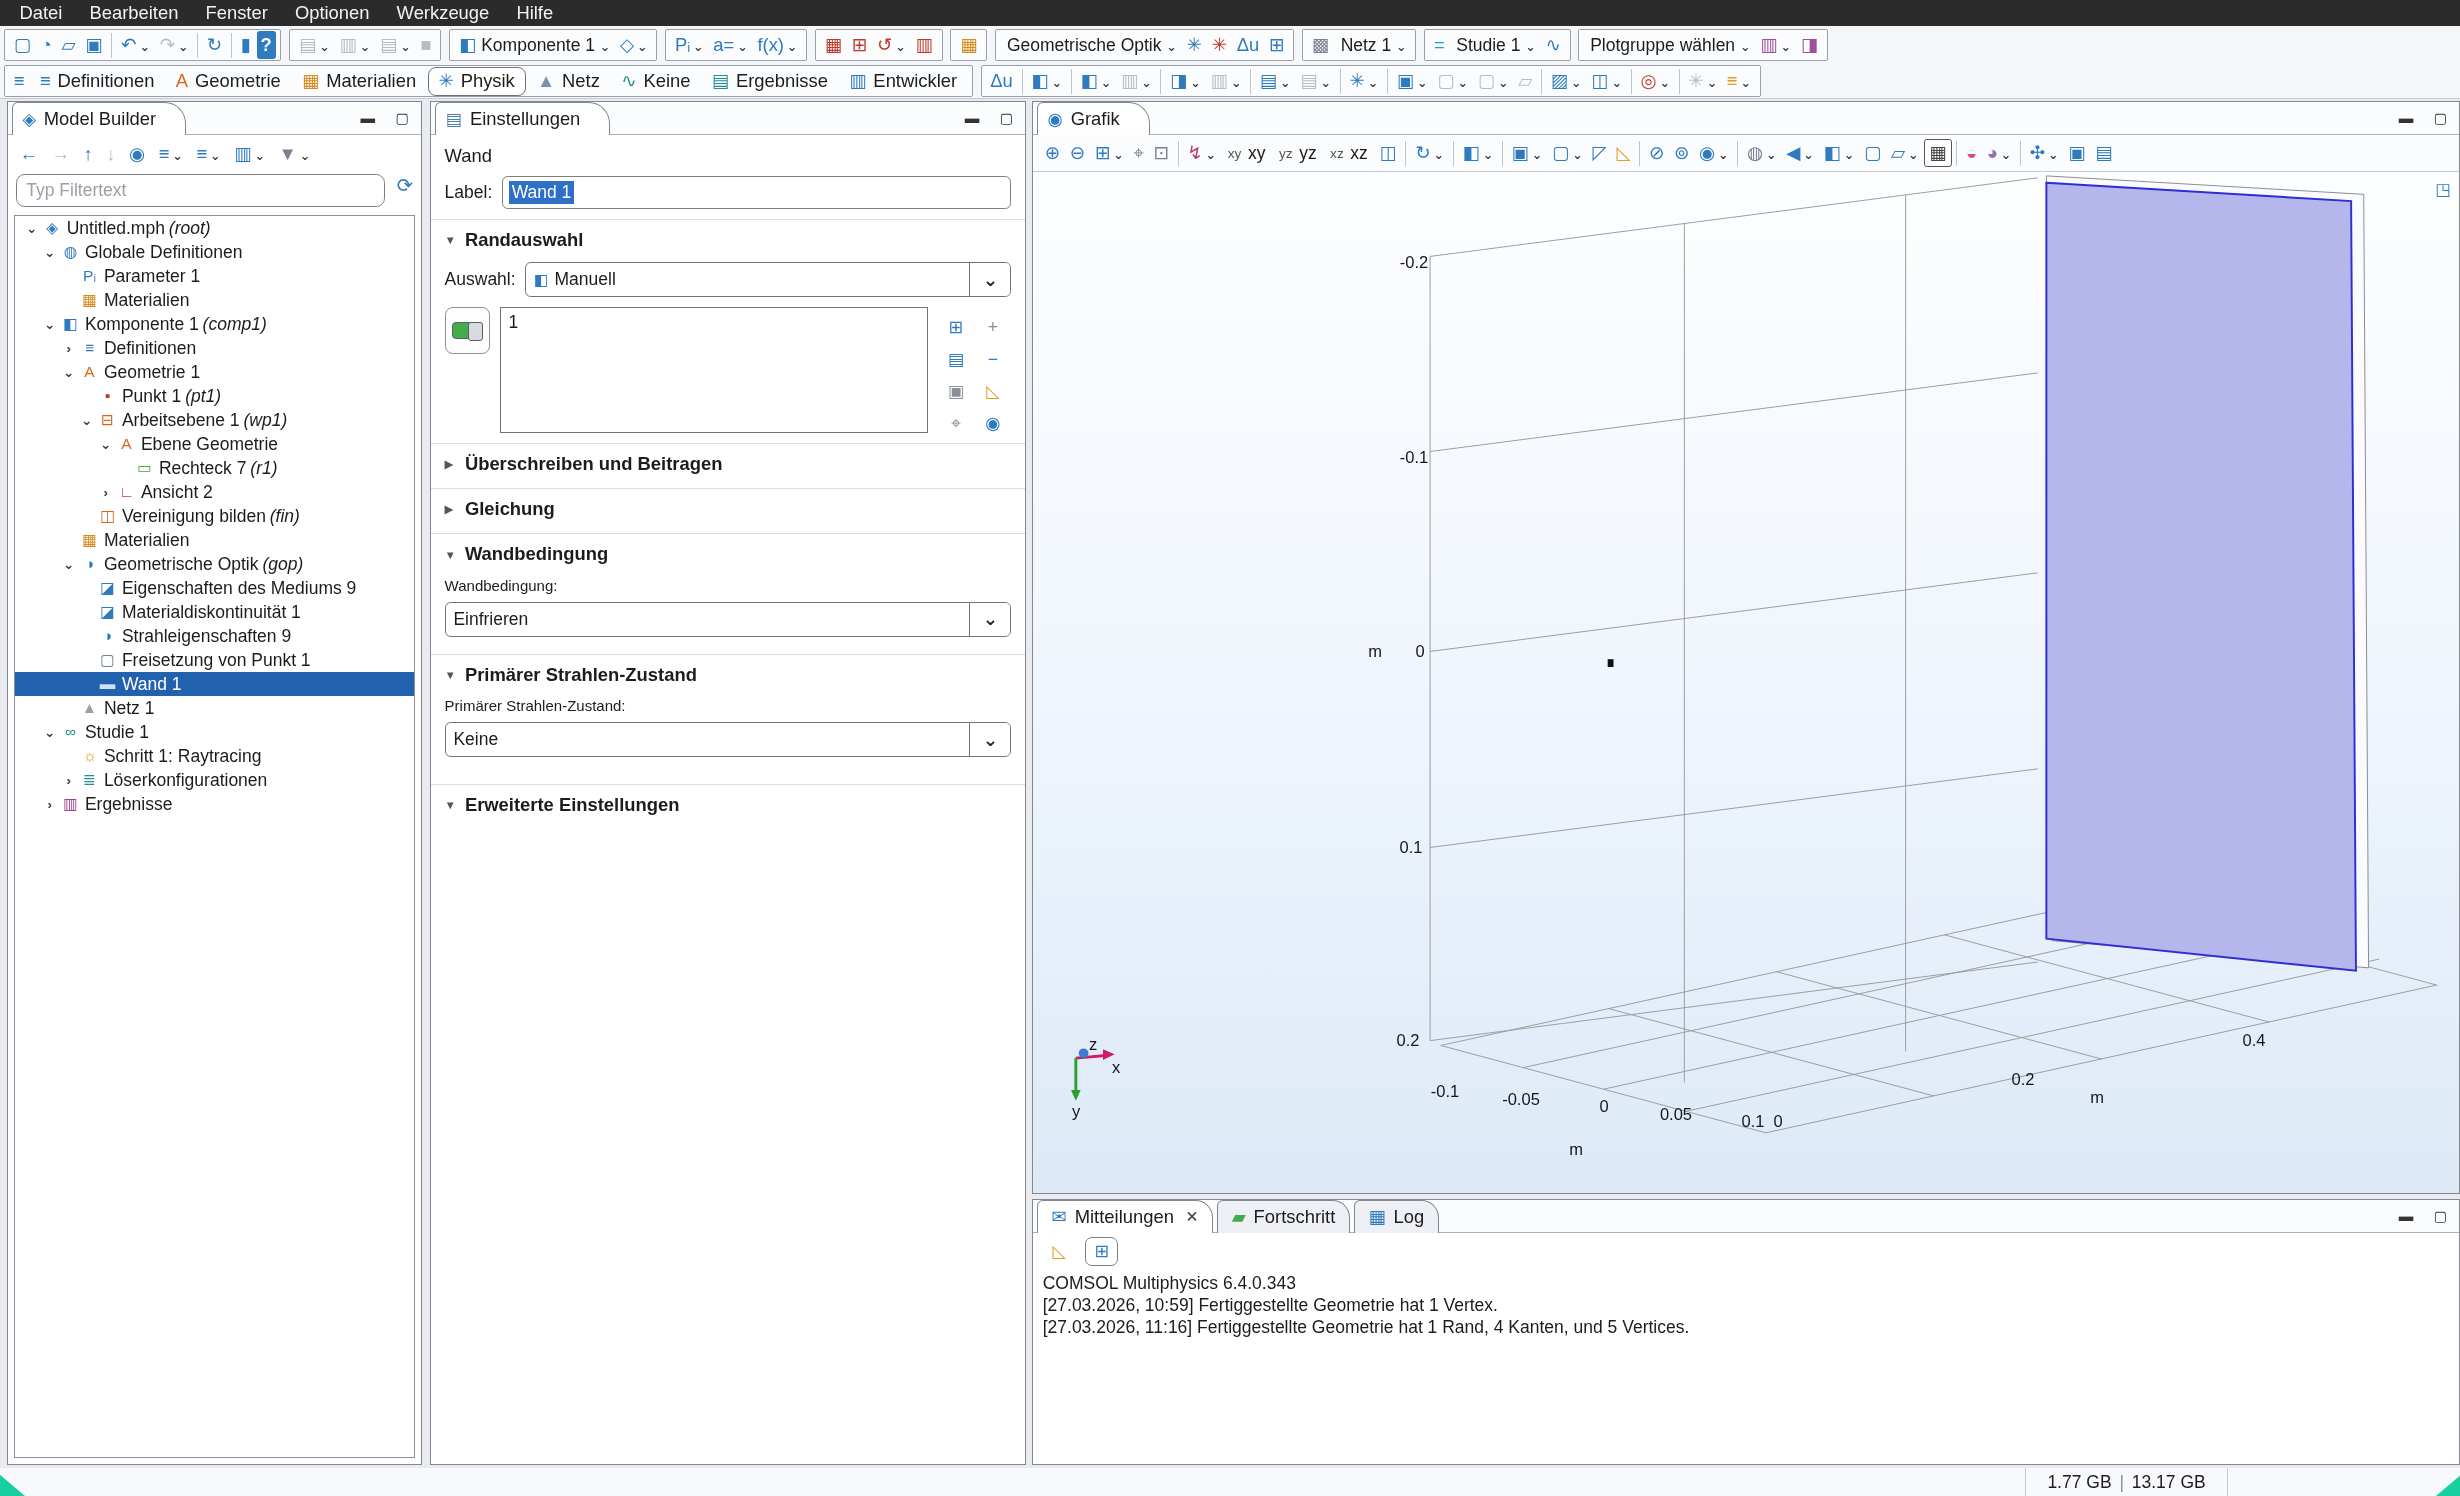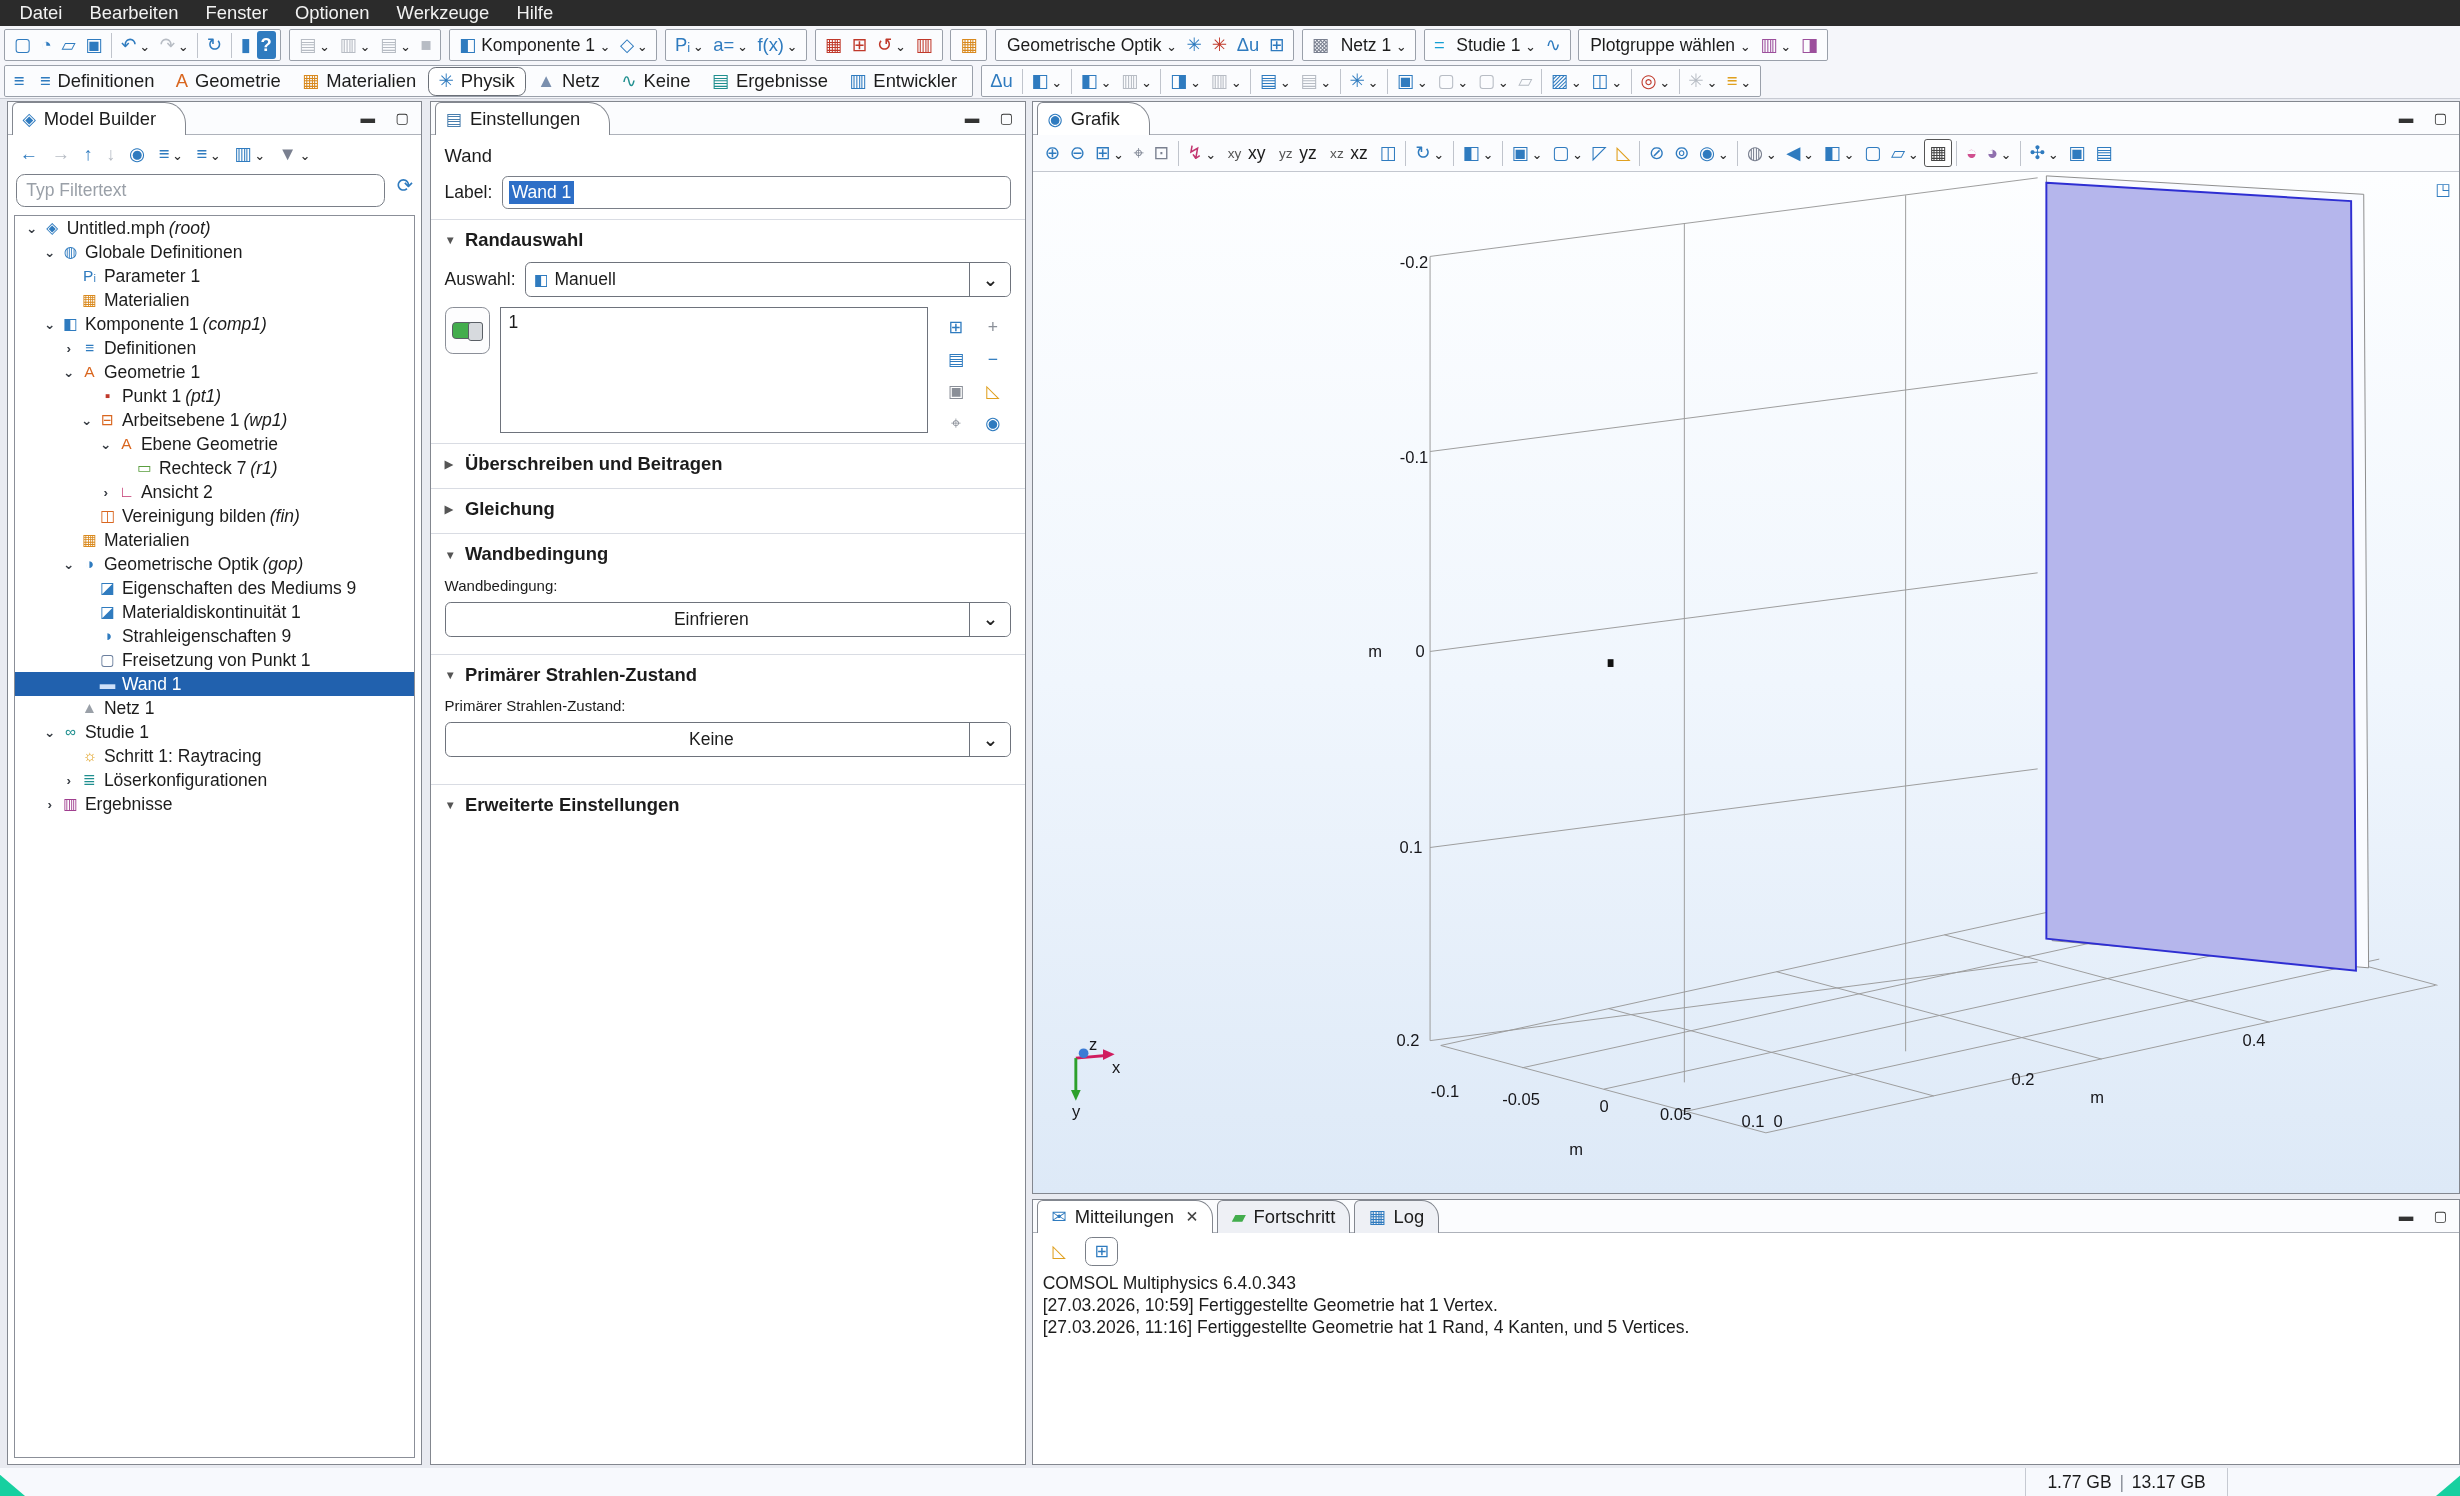--- a/index.html
+++ b/index.html
@@ -63,21 +63,21 @@
   .tinput { flex:1; height:33px; border:1.9px solid #7a7f88; border-radius:5.8px; background:#fff;
     display:flex; align-items:center; padding:0 5.8px; font-size:17.5px; }
   .selval { background:#2e6fc7; color:#fff; padding:1px 2.9px; }
   .sec-div { border-top:1px solid #d9dce3; margin:9.7px -13.6px 0 -13.6px; }
   .sec-head { display:flex; align-items:center; gap:8.7px; padding:8.7px 0 3.9px 0; font-weight:bold; font-size:18.4px; }
   .sec-head .tri { font-size:11.6px; color:#555; width:11.6px; }
   .combo { display:flex; align-items:center; height:35px; border:1.9px solid #6e737c; border-radius:5.8px;
     background:#fff; overflow:hidden; }
   .combo .cicon { padding:0 5.8px 0 7.8px; font-size:15.5px; }
   .combo .cval { flex:1; font-size:17.5px; }
-  .combo .cval.padded { padding-left:7.8px;text-align:center; }
+  .combo .cval.padded { padding-left:7.8px; }
   .combo .cbtn { width:41px; align-self:stretch; border-left:1.9px solid #6e737c; display:flex; align-items:center;
     justify-content:center; font-size:18.4px; font-weight:bold; color:#222; background:#fff; border-radius:0 3.9px 3.9px 0; }
   .flabel { font-size:15px; padding:7.8px 0 0 0; }
   #sel-area { display:flex; gap:9.7px; margin-top:9.7px; height:126px; }
   #sel-toggle { width:47px; height:47px; border:1.9px solid #8b8f98; border-radius:7.8px; display:flex;
     align-items:center; justify-content:center; background:#fdfdfe; }
   .switch { width:31px; height:16.5px; border-radius:3.9px; background:#43ad4d; position:relative;
     border:1px solid #5a5f66; }
   .switch::after { content:""; position:absolute; right:-1px; top:-1px; width:12.6px; height:16.5px;
     background:#d7dade; border:1px solid #5a5f66; border-radius:2.9px; }

